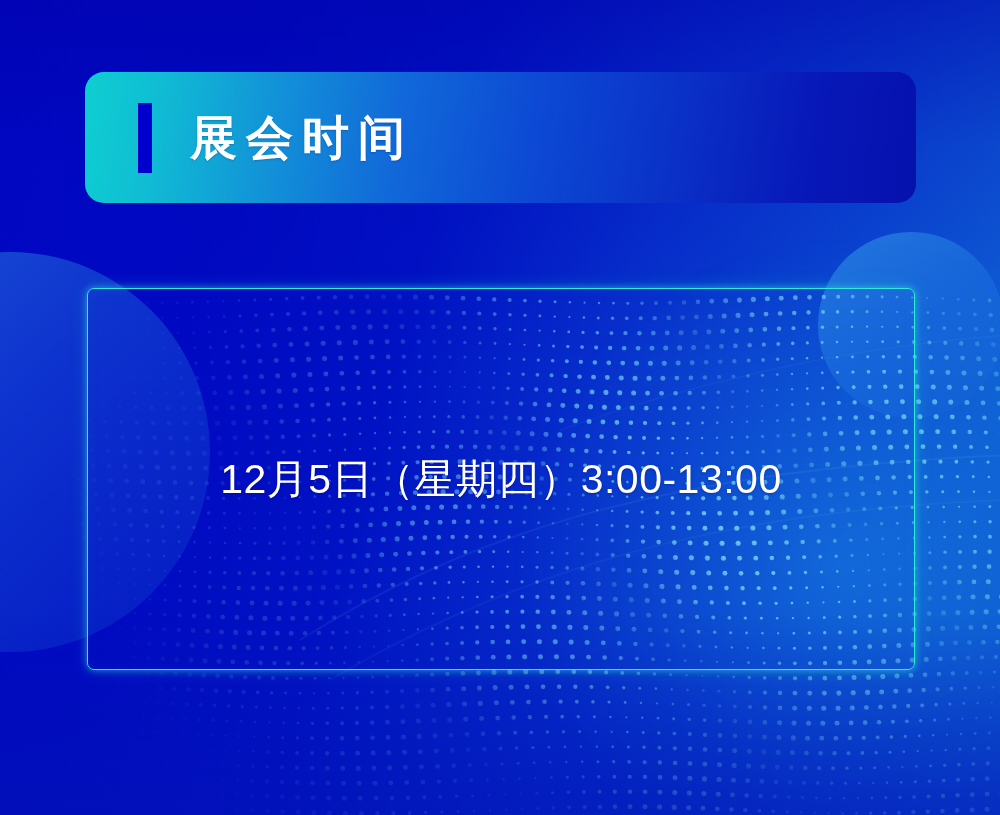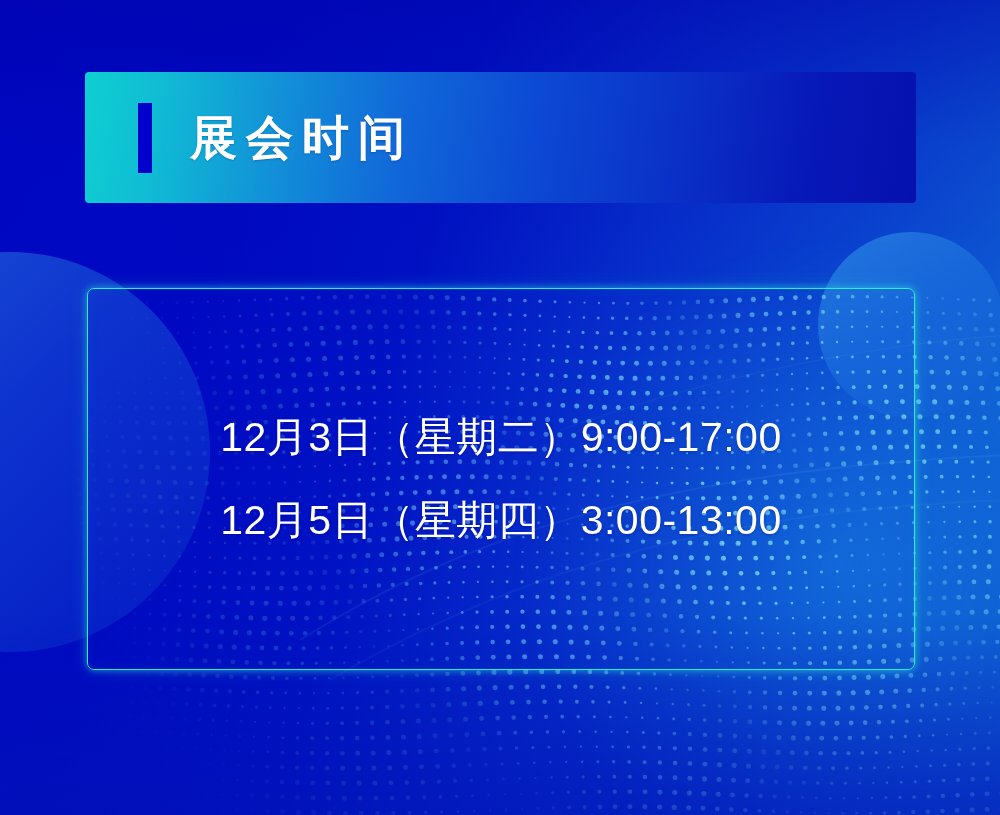--- a/index.html
+++ b/index.html
@@ -111,21 +111,21 @@
     opacity: .55;
   }
 
   
   .title-bar {
     position: absolute;
     left: 85px;
     top: 72px;
     width: 831px;
     height: 131px;
-    border-radius: 4px;
+    border-radius: 19px;
     background: linear-gradient(98deg,
       #0ecfd0 0%,
       #10bcd4 9%,
       #128fd8 24%,
       #1168d9 38%,
       #0c49d4 54%,
       #0a2fc6 72%,
       #0718b8 87%,
       #0611ad 100%);
     display: flex;
@@ -2592,18 +2592,17 @@
 
   <div class="bg-glow-bottom"></div>
 
   <div class="title-bar">
     <div class="title-accent"></div>
     <div class="title-text">展会时间</div>
   </div>
 
   <div class="info-card">
     <ul class="date-list">
-      <li class="date-line">12月3日（星期二）9:00-17:00</li>
       <li class="date-line">12月5日（星期四）3:00-13:00</li>
     </ul>
   </div>
 
 </div>
 
 </body></html>

